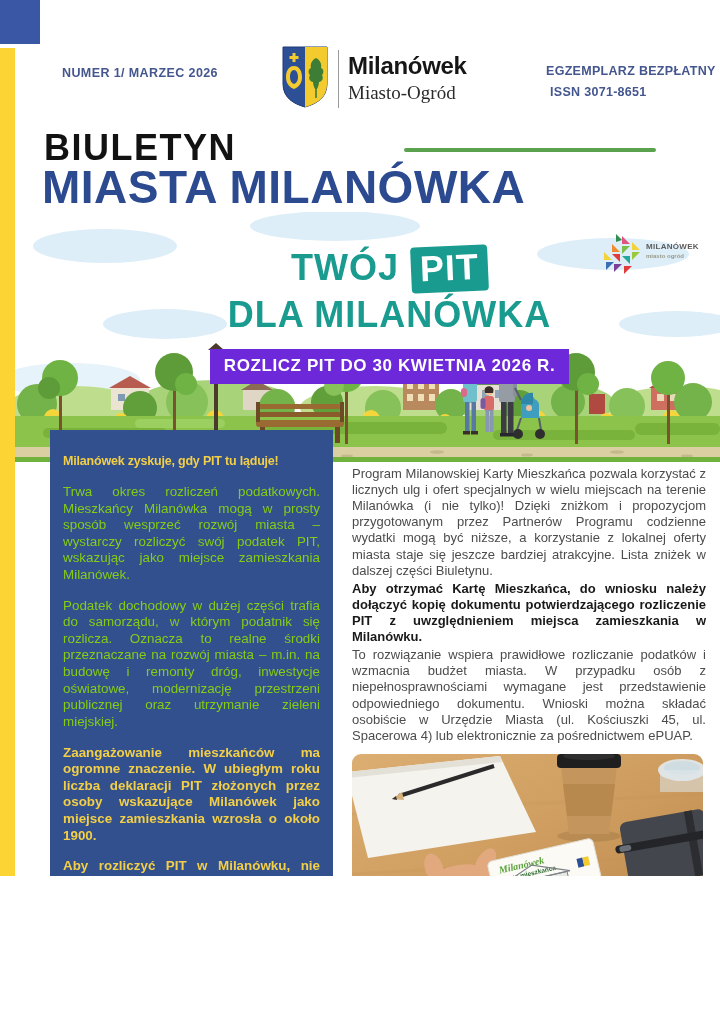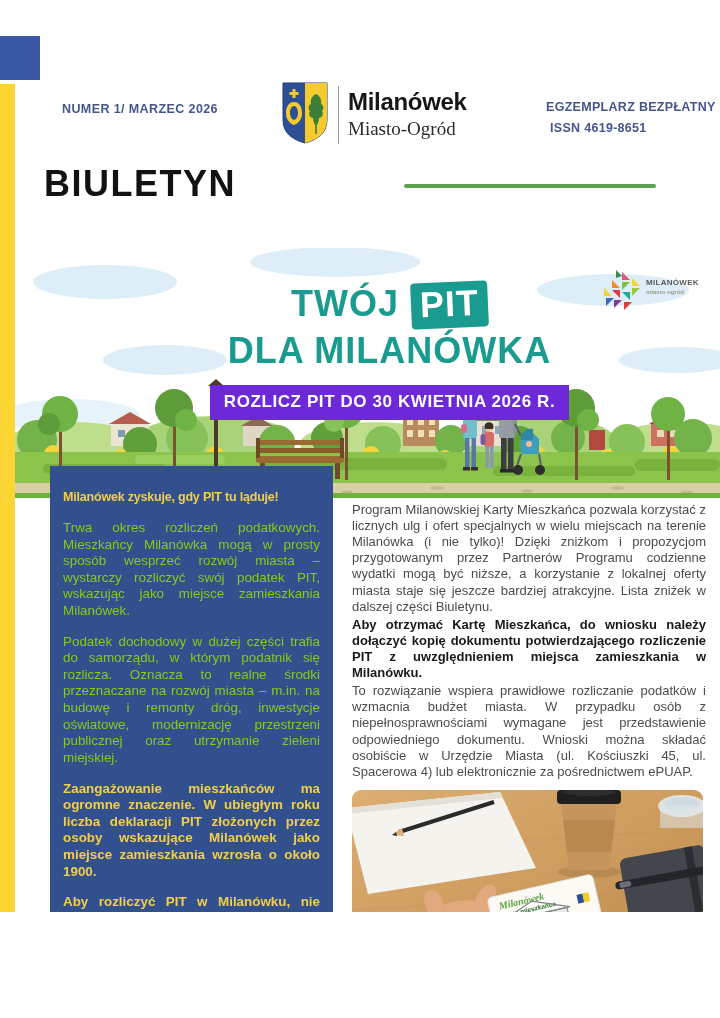--- a/index.html
+++ b/index.html
@@ -1,19 +1,18 @@
 <!DOCTYPE html>
 <html><head>
 <meta charset="utf-8">
 <style>
   html,body{margin:0;padding:0;background:#ffffff;}
   .page{
     position:relative;width:720px;height:876px;overflow:hidden;background:#ffffff;
     font-family:"Liberation Sans","DejaVu Sans",sans-serif;
-    margin-top:36px;
   }
   
   .corner-block{position:absolute;left:0;top:0;width:40px;height:44px;background:#3a57a5;}
   .edge-stripe{position:absolute;left:0;top:48px;width:15px;height:955px;background:#fcd535;}
   
   .issue{position:absolute;left:62px;top:66px;font-size:12.5px;letter-spacing:.4px;color:#44568e;font-weight:600;}
   .crest{position:absolute;left:282px;top:46px;}
   .crest-divider{position:absolute;left:338px;top:50px;width:1px;height:58px;background:#9a9a9a;}
   .wordmark{position:absolute;left:348px;top:52px;font-size:24px;font-weight:800;color:#161616;letter-spacing:-.3px;}
   .wordmark-sub{position:absolute;left:348px;top:82px;font-family:"Liberation Serif","DejaVu Serif",serif;font-size:19px;color:#2b2b2b;}
@@ -62,24 +61,25 @@
     <rect x="10.5" y="7" width="3" height="9" fill="#f3cb2e"></rect>
     <rect x="7.5" y="10" width="9" height="3" fill="#f3cb2e"></rect>
     <path d="M12 20 C6 20 4 26 4 31 C4 37 7 41 12 43 L12 38 C9 37 8 34 8 31 C8 27 9.5 24 12 24 C14.5 24 16 27 16 31 C16 34 15 37 12 38 L12 43 C17 41 20 37 20 31 C20 26 18 20 12 20 Z" fill="#f3cb2e"></path>
     <path d="M34 12 C30 14 28 18 29 22 C26 23 26 27 28 29 C26 32 28 36 31 36 C31 40 33 43 34 45 C35 43 37 40 37 36 C40 36 42 32 40 29 C42 27 42 23 39 22 C40 18 38 14 34 12 Z" fill="#3e7d35"></path>
     <rect x="33.2" y="44" width="1.6" height="8" fill="#3e7d35"></rect>
   </svg>
   <div class="crest-divider"></div>
   <div class="wordmark">Milanówek</div>
   <div class="wordmark-sub">Miasto-Ogród</div>
   <div class="hdr-right1">EGZEMPLARZ BEZPŁATNY</div>
-  <div class="hdr-right2">ISSN 4619-8651</div>
+  <div class="hdr-right2">ISSN 3071-8651</div>
 
   <div class="mast1">BIULETYN</div>
   <div class="green-rule"></div>
+  <div class="mast2">MIASTA MILANÓWKA</div>
 
   <div class="hero">
     <svg class="scene" width="705" height="250" viewBox="0 0 705 250">
 
       <g fill="#ddeef8">
         <ellipse cx="90" cy="34" rx="72" ry="17"></ellipse>
         <ellipse cx="320" cy="14" rx="85" ry="15"></ellipse>
         <ellipse cx="598" cy="42" rx="76" ry="16"></ellipse>
         <ellipse cx="150" cy="112" rx="62" ry="15"></ellipse>
         <ellipse cx="662" cy="112" rx="58" ry="13"></ellipse>

